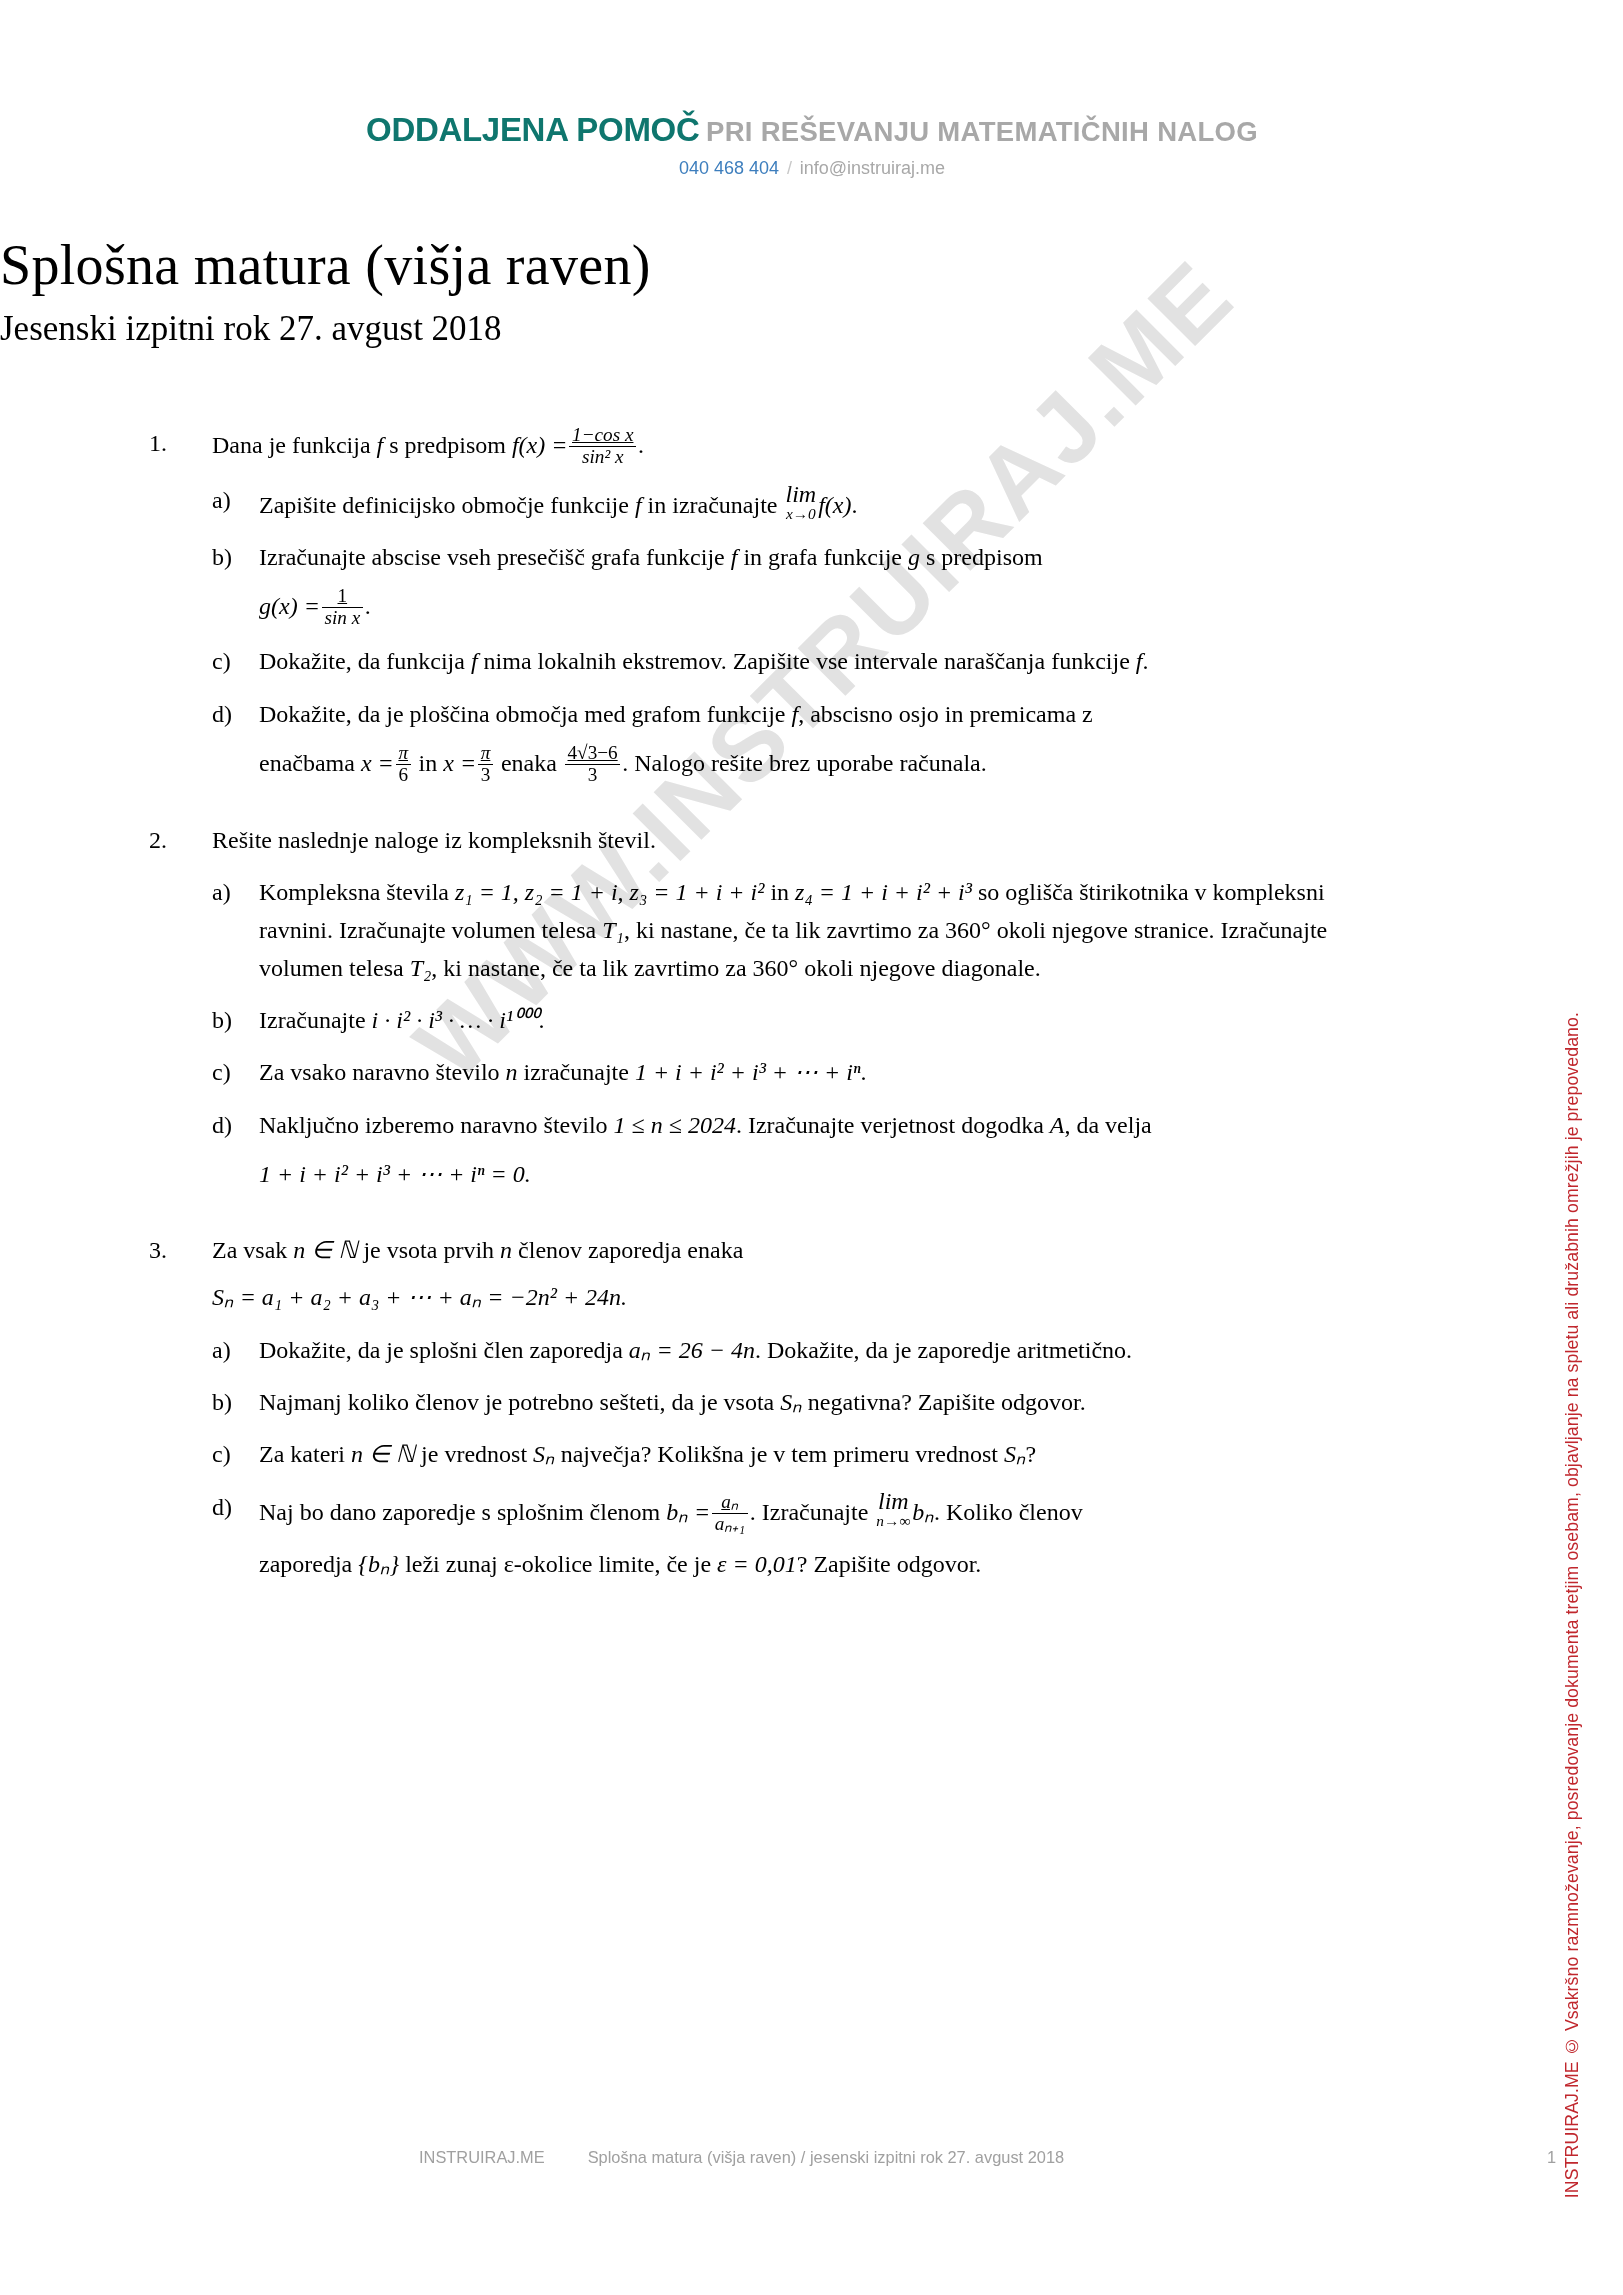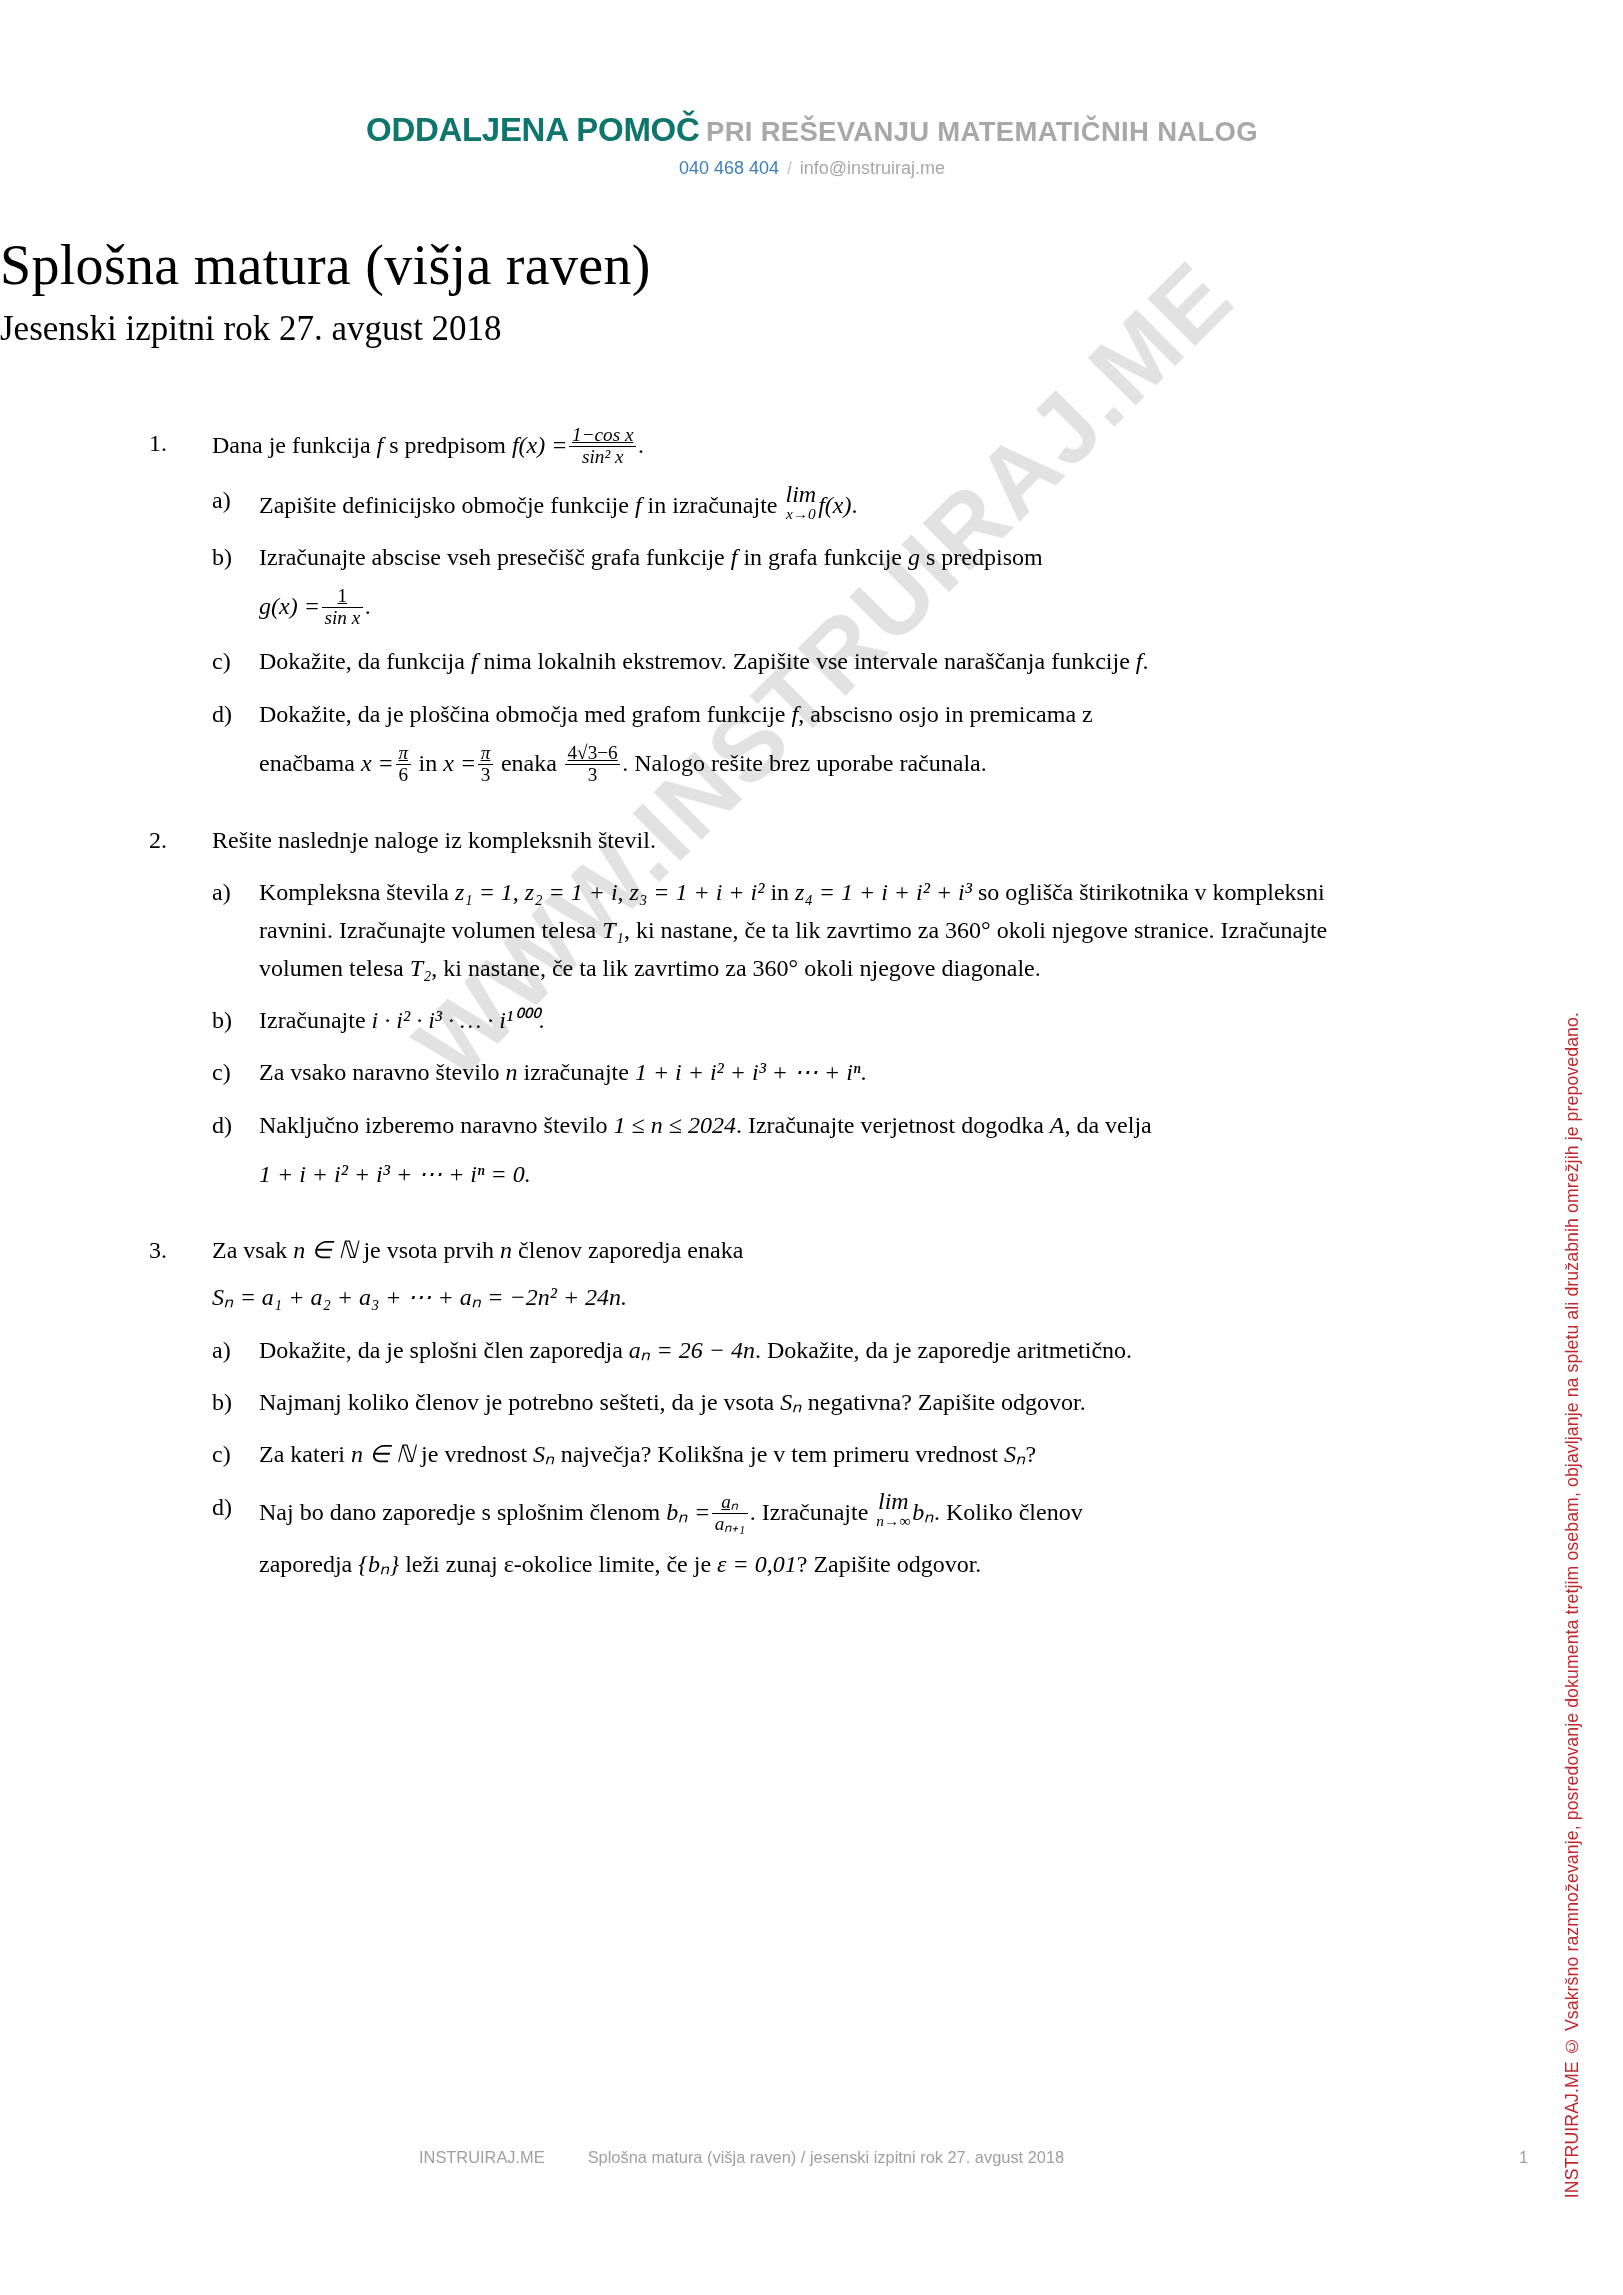--- a/index.html
+++ b/index.html
@@ -179,21 +179,21 @@
     white-space: nowrap;
     z-index: 3;
   }
 
   
   .footer {
     position: absolute;
     left: 0; right: 0;
     bottom: 128px;
     padding-left: 419px;
-    padding-right: 96px;
+    padding-right: 68px;
     display: flex;
     align-items: baseline;
     font-family: "Liberation Sans", sans-serif;
     font-size: 16.4px;
     color: #a0a0a0;
     z-index: 3;
   }
   .footer .f-brand { flex: 0 0 auto; }
   .footer .f-title { flex: 1 1 auto; margin-left: 43px; }
   .footer .f-page { flex: 0 0 auto; text-align: right; }

